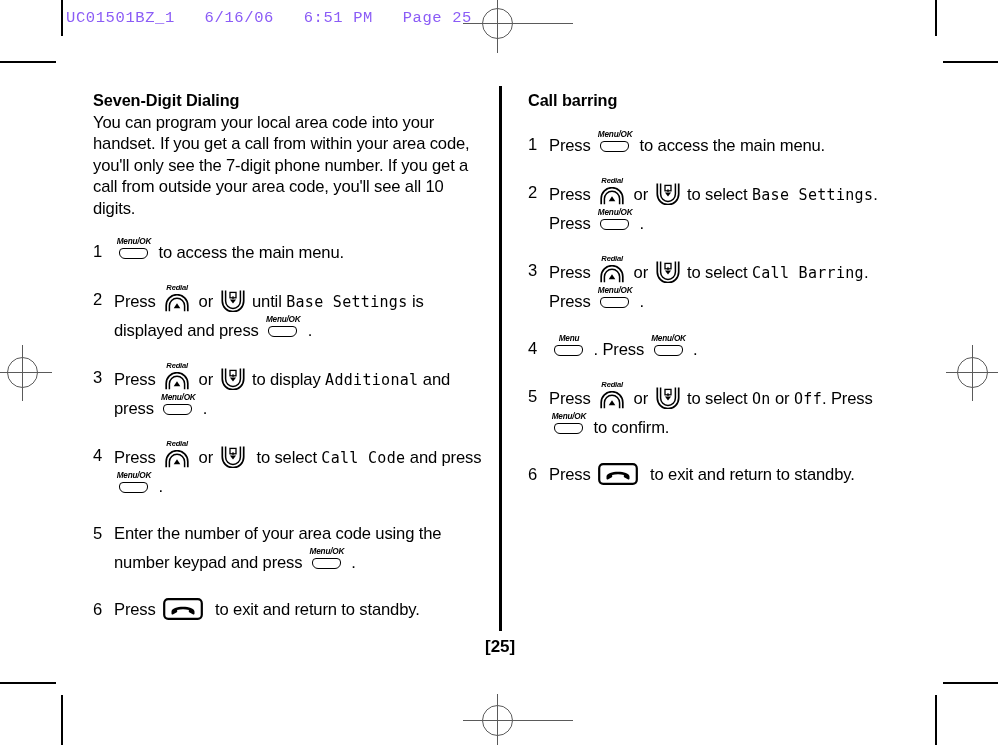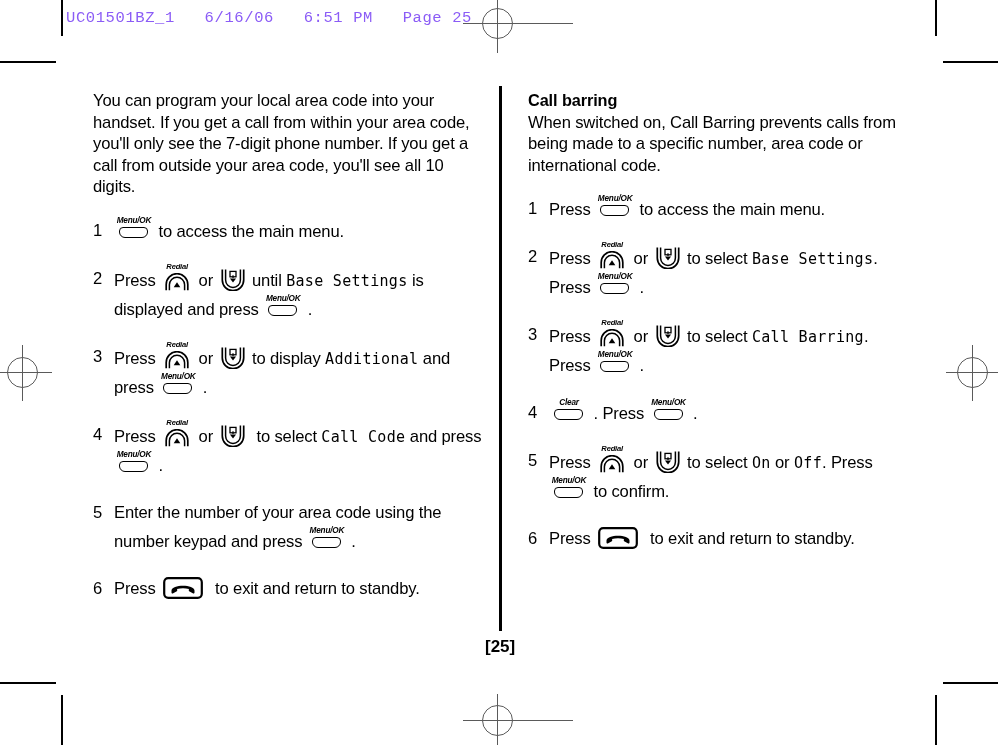--- a/index.html
+++ b/index.html
@@ -199,20 +199,21 @@
   <div class="vline" style="left:34px; top:0;   width:1px;  height:56px;"></div>
   <div class="hline" style="left:0;    top:26px; width:110px;height:1px;"></div>
   <div class="ring" style="left:19px; top:11px; width:31px; height:31px;"></div>
 </div>
 
 <div class="slug" style="left:66px; top:9px;">UC01501BZ_1   6/16/06   6:51 PM   Page 25</div>
 
 <div class="col-divider" style="left:499px; top:86px; width:3px; height:545px;"></div>
 
 <div class="col" style="left:93px; top:90px; width:390px;">
+  <h2 class="sect-title">Seven-Digit Dialing</h2>
   <p class="body-text">You can program your local area code into your handset. If you get a call from within your area code, you'll only see the 7-digit phone number. If you get a call from outside your area code, you'll see all 10 digits.</p>
   <ol class="steps" id="left-steps">
       <li><span class="num">1</span><span class="key key-soft"><span class="cap">Menu/OK</span><span class="btn"></span></span><span class="frag"> to access the main menu.</span></li>
       <li><span class="num">2</span><span class="frag">Press </span><span class="key key-up"><span class="cap">Redial</span><span style="position: absolute; left: 2px; top: 8px;">
             <svg width="26" height="18" viewBox="0 0 26 18" xmlns="http://www.w3.org/2000/svg">
               <path d="M2.2 17.2 L2.2 11.5 A10.8 10.8 0 0 1 23.8 11.5 L23.8 17.2" fill="none" stroke="#000" stroke-width="1.7"></path>
               <path d="M5.4 17.2 L5.4 11.8 A7.6 7.6 0 0 1 20.6 11.8 L20.6 17.2" fill="none" stroke="#000" stroke-width="1.5"></path>
               <path d="M13 9.3 L16.3 14.2 L9.7 14.2 Z" fill="#000"></path>
             </svg>
           </span></span><span class="frag"> or </span><span class="key key-down"><span style="position: absolute; left: 1px; top: 3px;">
@@ -259,21 +260,20 @@
             <svg width="40" height="22" viewBox="0 0 40 22" xmlns="http://www.w3.org/2000/svg">
               <rect x="1.2" y="1.2" width="37.6" height="19.6" rx="4" ry="4" fill="none" stroke="#000" stroke-width="2.2"></rect>
               <path d="M8.5 13.6 C8.5 7.2 31.5 7.2 31.5 13.6 L31.5 15.4 C31.5 16.4 30.6 16.8 29.8 16.3 L26.6 14.6 C25.9 14.2 25.7 13.6 25.8 12.9 L25.9 11.9 C22.1 10.9 17.9 10.9 14.1 11.9 L14.2 12.9 C14.3 13.6 14.1 14.2 13.4 14.6 L10.2 16.3 C9.4 16.8 8.5 16.4 8.5 15.4 Z" fill="#000"></path>
             </svg>
           </span></span><span class="frag">  to exit and return to standby.</span></li>
     </ol>
 </div>
 
 <div class="col" style="left:528px; top:90px; width:375px;">
   <h2 class="sect-title">Call barring</h2>
-  <p class="body-text">When switched on, Call Barring prevents calls from being made to a specific number, area code or international code.</p>
   <ol class="steps" id="right-steps">
       <li><span class="num">1</span><span class="frag">Press </span><span class="key key-soft"><span class="cap">Menu/OK</span><span class="btn"></span></span><span class="frag"> to access the main menu.</span></li>
       <li><span class="num">2</span><span class="frag">Press </span><span class="key key-up"><span class="cap">Redial</span><span style="position: absolute; left: 2px; top: 8px;">
             <svg width="26" height="18" viewBox="0 0 26 18" xmlns="http://www.w3.org/2000/svg">
               <path d="M2.2 17.2 L2.2 11.5 A10.8 10.8 0 0 1 23.8 11.5 L23.8 17.2" fill="none" stroke="#000" stroke-width="1.7"></path>
               <path d="M5.4 17.2 L5.4 11.8 A7.6 7.6 0 0 1 20.6 11.8 L20.6 17.2" fill="none" stroke="#000" stroke-width="1.5"></path>
               <path d="M13 9.3 L16.3 14.2 L9.7 14.2 Z" fill="#000"></path>
             </svg>
           </span></span><span class="frag"> or </span><span class="key key-down"><span style="position: absolute; left: 1px; top: 3px;">
             <svg width="24" height="22" viewBox="0 0 24 22" xmlns="http://www.w3.org/2000/svg">
@@ -292,21 +292,21 @@
             </svg>
           </span></span><span class="frag"> or </span><span class="key key-down"><span style="position: absolute; left: 1px; top: 3px;">
             <svg width="24" height="22" viewBox="0 0 24 22" xmlns="http://www.w3.org/2000/svg">
               <path d="M1.3 0.6 L1.3 11.0 A10.7 10.7 0 0 0 22.7 11.0 L22.7 0.6" fill="none" stroke="#000" stroke-width="1.7"></path>
               <path d="M4.6 0.6 L4.6 11.0 A7.4 7.4 0 0 0 19.4 11.0 L19.4 0.6" fill="none" stroke="#000" stroke-width="1.5"></path>
               <rect x="9.0" y="2.4" width="6.0" height="5.4" fill="none" stroke="#000" stroke-width="1.3"></rect>
               <path d="M12 6.2 L12 9.0" stroke="#000" stroke-width="1.2"></path>
               <path d="M12 13.6 L8.9 9.4 L15.1 9.4 Z" fill="#000"></path>
             </svg>
           </span></span><span class="frag"> to select </span><span class="lcd">Call Barring</span><span class="frag">. Press </span><span class="key key-soft"><span class="cap">Menu/OK</span><span class="btn"></span></span><span class="frag"> .</span></li>
-      <li><span class="num">4</span><span class="key key-soft"><span class="cap">Clear</span><span class="btn"></span></span><span class="frag"> . Press </span><span class="key key-soft"><span class="cap">Menu/OK</span><span class="btn"></span></span><span class="frag"> .</span></li>
+      <li><span class="num">4</span><span class="key key-soft"><span class="cap">Menu</span><span class="btn"></span></span><span class="frag"> . Press </span><span class="key key-soft"><span class="cap">Menu/OK</span><span class="btn"></span></span><span class="frag"> .</span></li>
       <li><span class="num">5</span><span class="frag">Press </span><span class="key key-up"><span class="cap">Redial</span><span style="position: absolute; left: 2px; top: 8px;">
             <svg width="26" height="18" viewBox="0 0 26 18" xmlns="http://www.w3.org/2000/svg">
               <path d="M2.2 17.2 L2.2 11.5 A10.8 10.8 0 0 1 23.8 11.5 L23.8 17.2" fill="none" stroke="#000" stroke-width="1.7"></path>
               <path d="M5.4 17.2 L5.4 11.8 A7.6 7.6 0 0 1 20.6 11.8 L20.6 17.2" fill="none" stroke="#000" stroke-width="1.5"></path>
               <path d="M13 9.3 L16.3 14.2 L9.7 14.2 Z" fill="#000"></path>
             </svg>
           </span></span><span class="frag"> or </span><span class="key key-down"><span style="position: absolute; left: 1px; top: 3px;">
             <svg width="24" height="22" viewBox="0 0 24 22" xmlns="http://www.w3.org/2000/svg">
               <path d="M1.3 0.6 L1.3 11.0 A10.7 10.7 0 0 0 22.7 11.0 L22.7 0.6" fill="none" stroke="#000" stroke-width="1.7"></path>
               <path d="M4.6 0.6 L4.6 11.0 A7.4 7.4 0 0 0 19.4 11.0 L19.4 0.6" fill="none" stroke="#000" stroke-width="1.5"></path>

